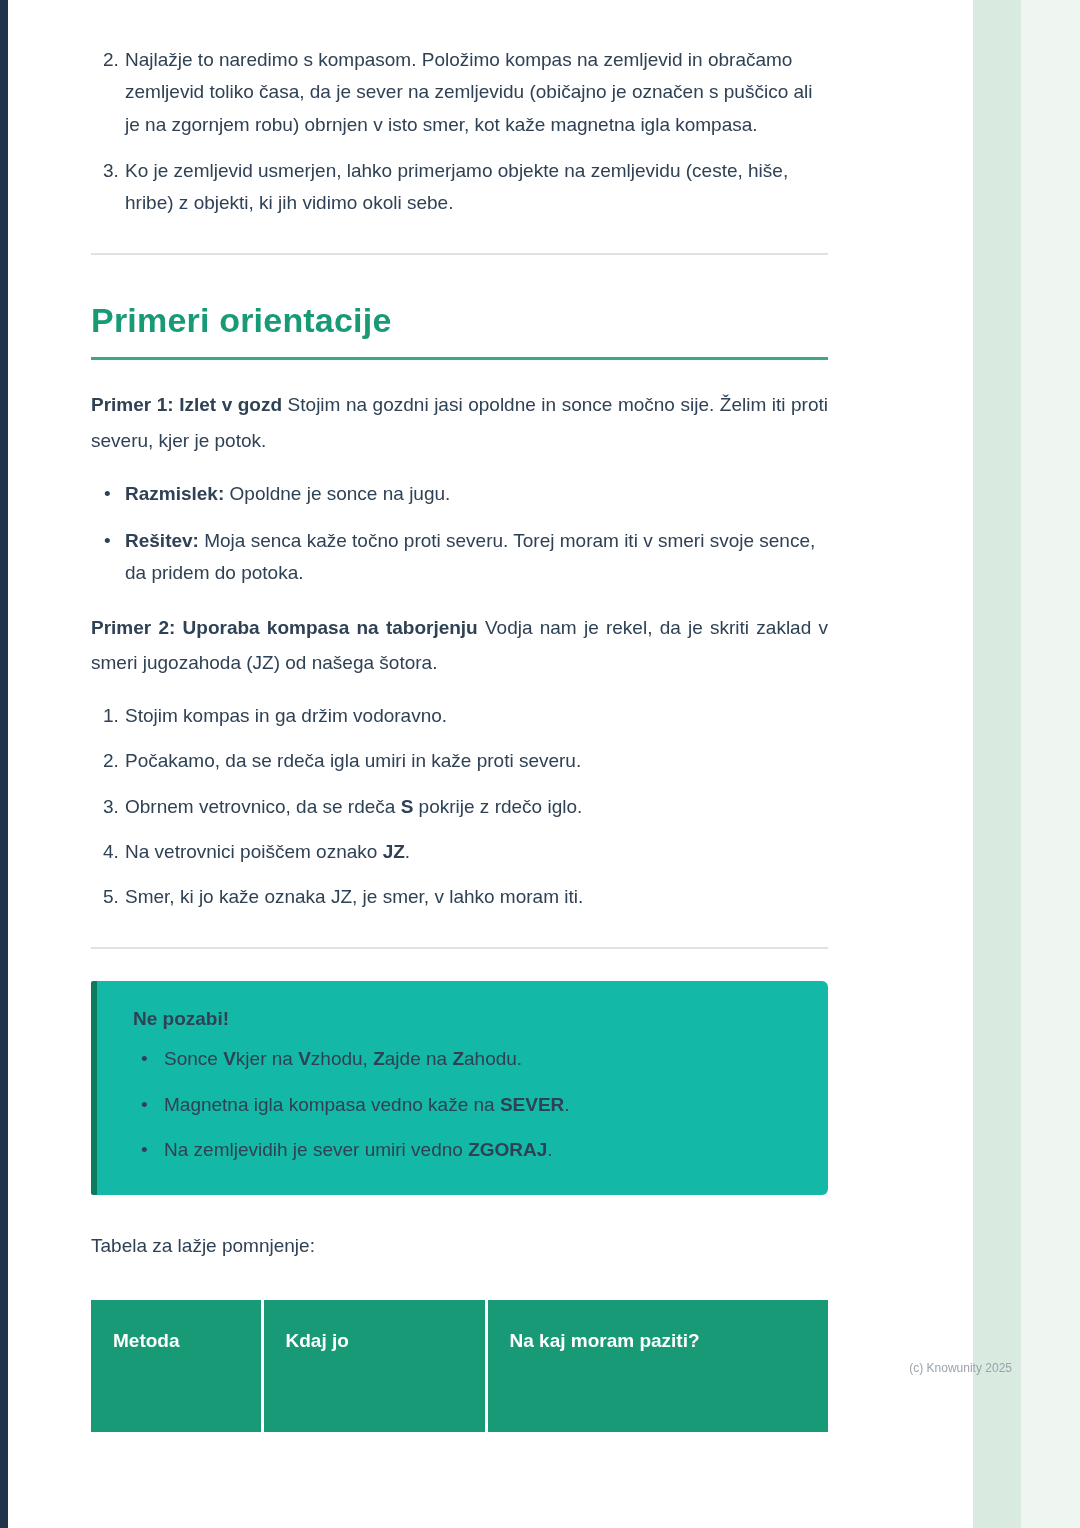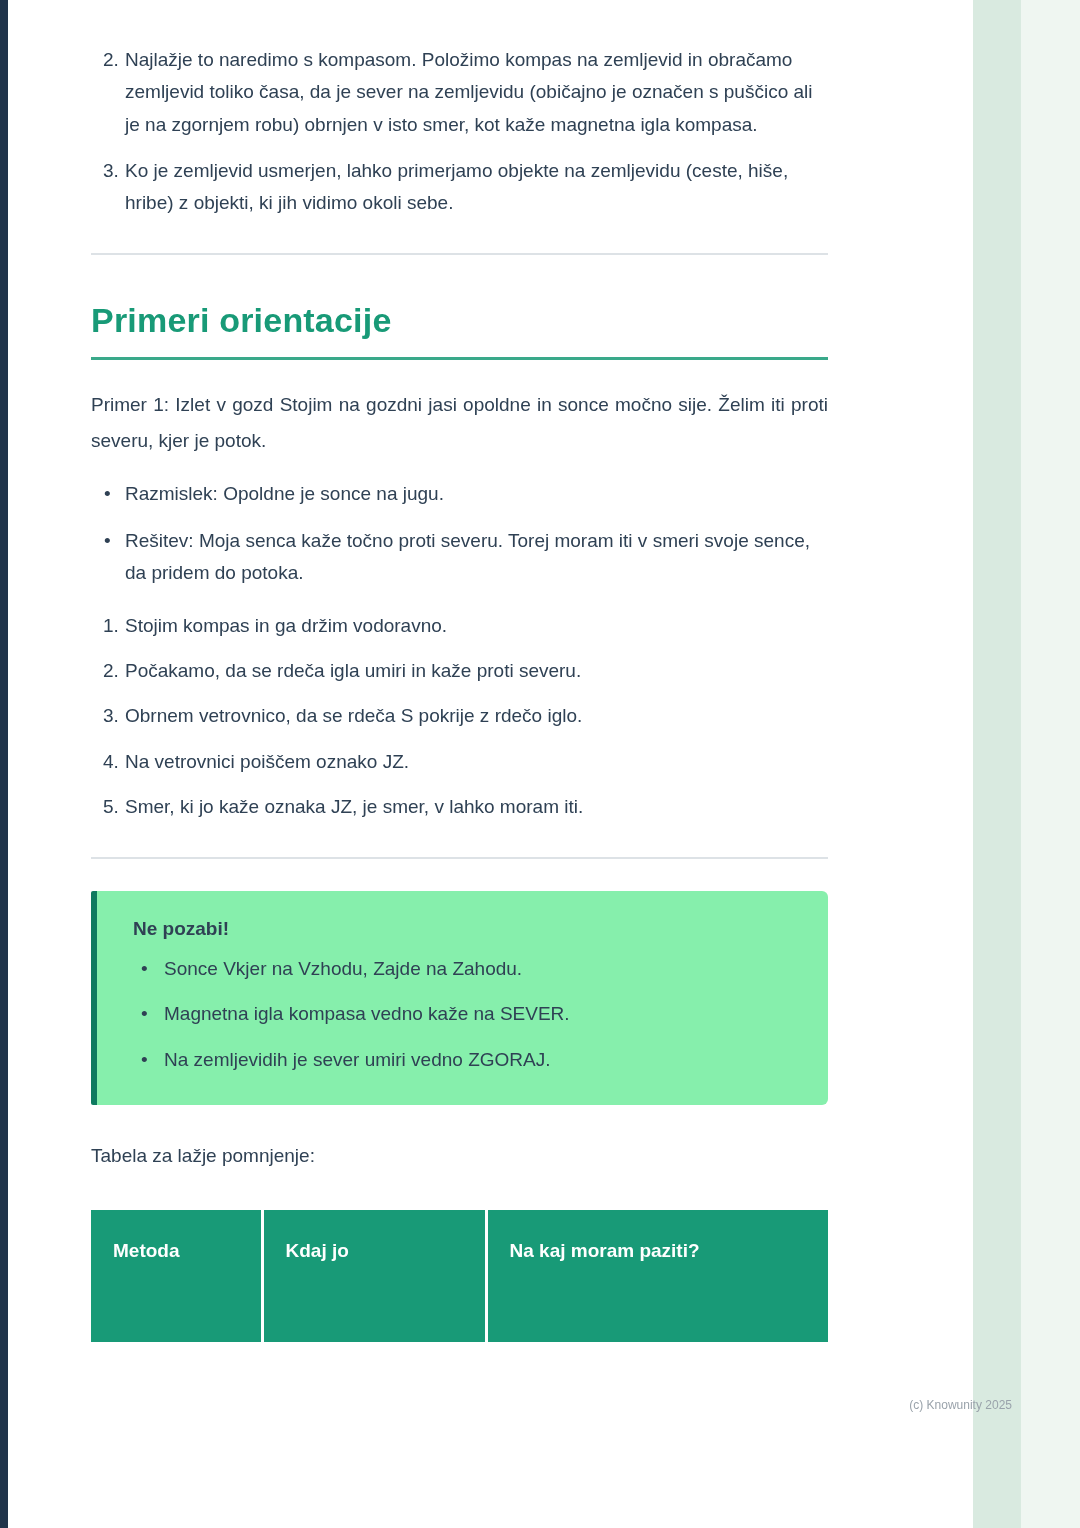--- a/index.html
+++ b/index.html
@@ -38,25 +38,25 @@
   .just { text-align:justify; }
 
   .bullet-list { margin:4px 0 20px 0; }
   .bullet-item { display:flex; padding-left:13px; margin-bottom:15px; font-size:19px; line-height:1.7; }
   .bullet-item .dot { flex:none; width:21px; }
   .bullet-item .txt { flex:1; }
 
   .steps { margin-top:6px; }
   .steps .num-item { margin-bottom:13px; }
 
-  b { font-weight:normal; }
+  b { font-weight:bold; }
 
   .callout {
     margin-top:32px;
-    background:#86efac;
+    background:#14b8a6;
     border-left:6px solid #0e7a5f;
     border-radius:2px 6px 6px 2px;
     padding:27px 30px 16px 36px;
   }
   .callout-title { font-weight:bold; font-size:19px; margin-bottom:13px; }
   .callout .bullet-item { padding-left:8px; margin-bottom:13px; }
   .callout .bullet-item .dot { width:23px; }
 
   .table-intro { font-weight:normal; font-size:19px; margin-top:40px; }
 
@@ -68,21 +68,21 @@
     font-weight:bold;
     text-align:left;
     vertical-align:top;
     padding:30px 14px 80px 22px;
     border-right:3px solid #ffffff;
   }
   .memo-table th:last-child { border-right:none; }
 
   .watermark {
     position:absolute;
-    top:1398px;
+    top:1361px;
     right:68px;
     font-size:12px;
     color:#9aa3ab;
   }
 </style>
 </head>
 <body>
 
 <div class="page">
   <div class="left-edge"></div>
@@ -112,20 +112,21 @@
       <div class="bullet-item">
         <span class="dot">•</span>
         <span class="txt"><b>Razmislek:</b><span> Opoldne je sonce na jugu.</span></span>
       </div>
       <div class="bullet-item">
         <span class="dot">•</span>
         <span class="txt"><b>Rešitev:</b><span> Moja senca kaže točno proti severu. Torej moram iti v smeri svoje sence, da pridem do potoka.</span></span>
       </div>
     </div>
 
+    <p class="para just"><b>Primer 2: Uporaba kompasa na taborjenju</b><span> Vodja nam je rekel, da je skriti zaklad v smeri jugozahoda (JZ) od našega šotora.</span></p>
 
     <div class="num-list steps">
       <div class="num-item">
         <span class="num">1.</span>
         <span class="txt"><span>Stojim kompas in ga držim vodoravno.</span></span>
       </div>
       <div class="num-item">
         <span class="num">2.</span>
         <span class="txt"><span>Počakamo, da se rdeča igla umiri in kaže proti severu.</span></span>
       </div>

